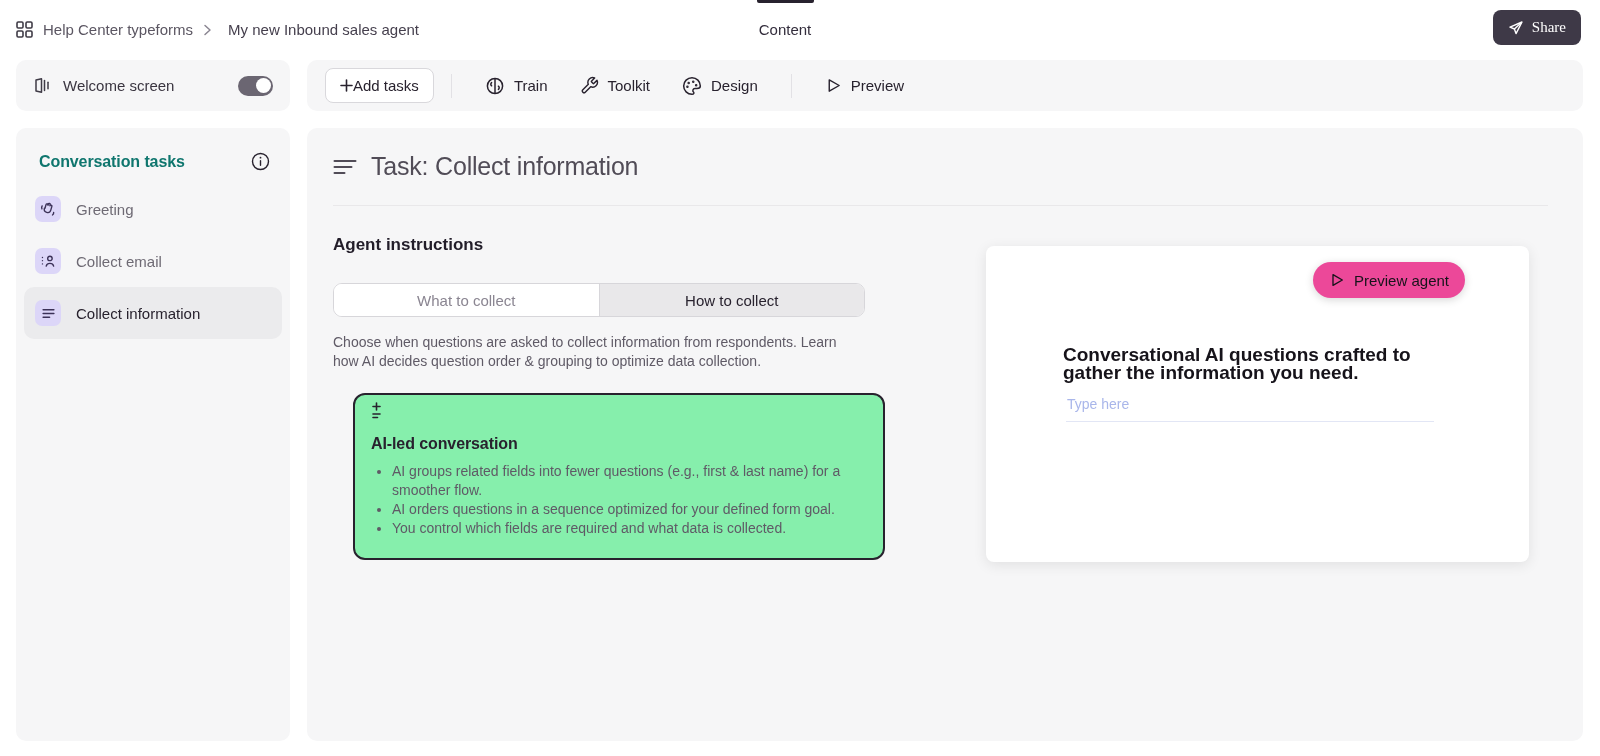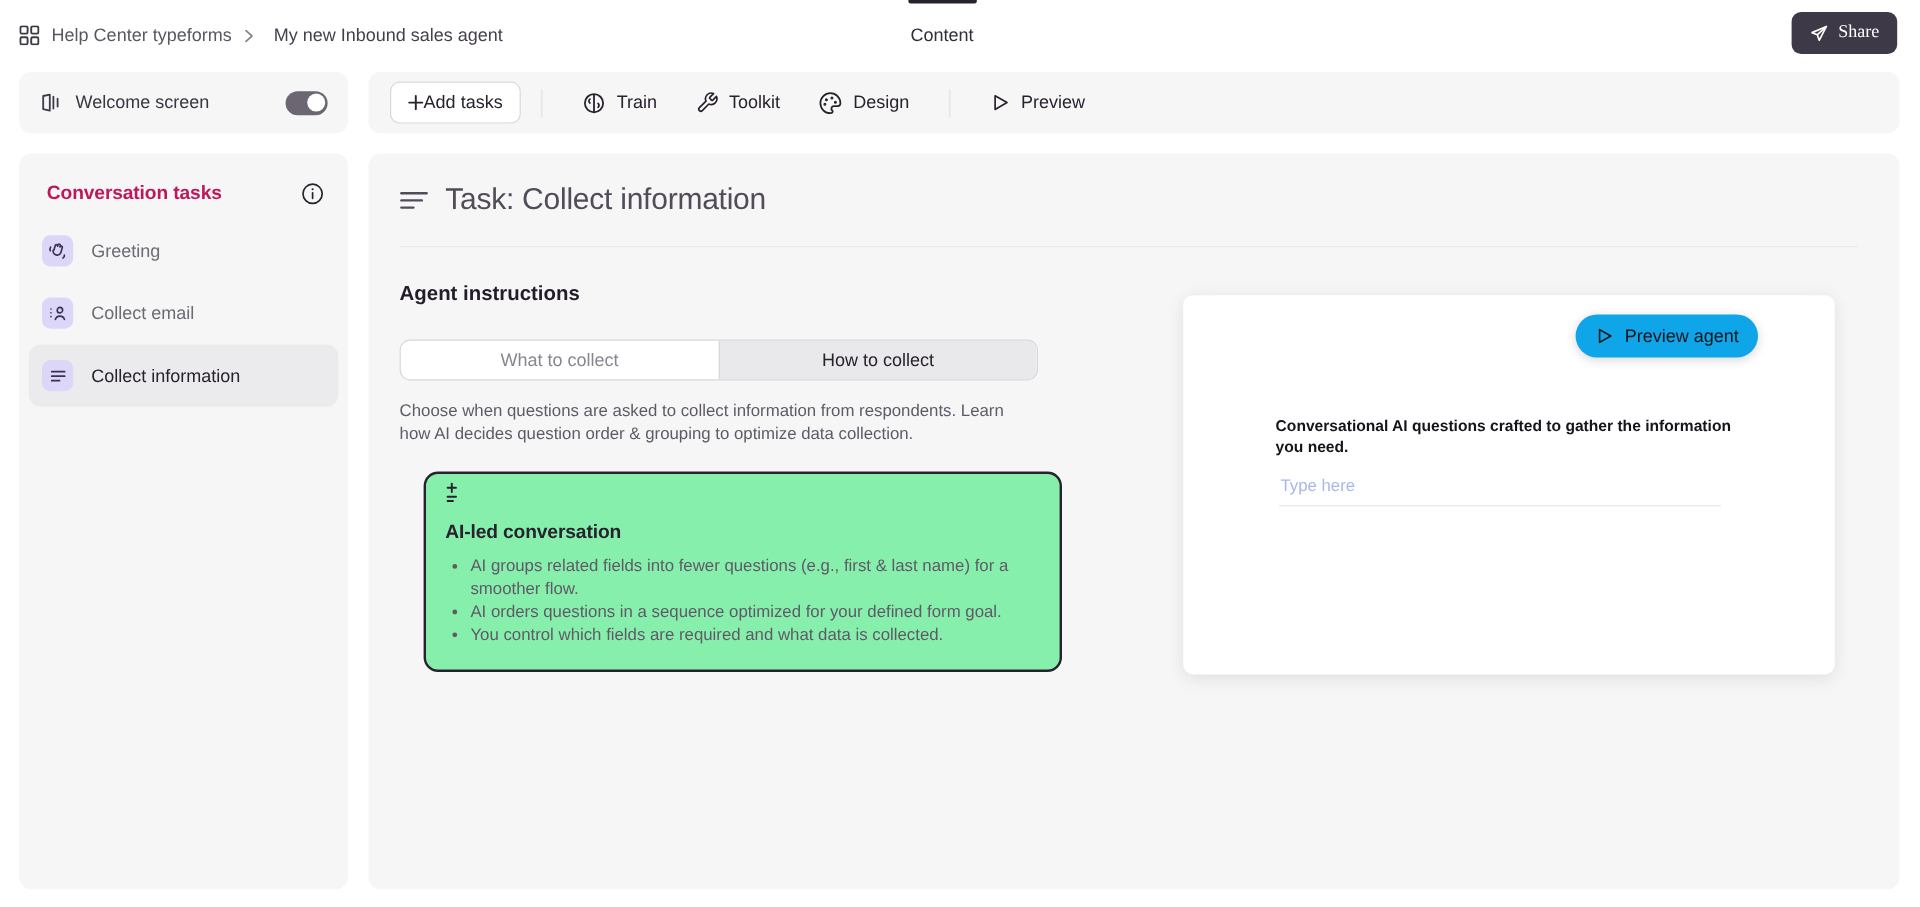--- a/index.html
+++ b/index.html
@@ -23,21 +23,21 @@
   .toggle::after { content:''; position:absolute; right:2.5px; top:2.5px; width:15px; height:15px; border-radius:50%; background:#fff; }
 
   #toolbar-panel { position:absolute; left:307px; top:60px; width:1276px; height:51px; display:flex; align-items:center; padding-left:18px; }
   .btn-add { height:35px; padding:0 14px; background:#fff; border:1px solid #d9d8dc; border-radius:8px; display:flex; align-items:center; gap:0; font-size:15px; color:#28222e; font-family:inherit; cursor:pointer; }
   .vdiv { width:1px; height:24px; background:#e2e1e5; margin:0 17px; }
   .tool-btn { height:35px; padding:0 16px; background:transparent; border:none; display:flex; align-items:center; gap:9px; font-size:15px; color:#28222e; font-family:inherit; cursor:pointer; }
 
   
   #tasks-panel { position:absolute; left:16px; top:128px; width:274px; height:613px; }
   .tasks-head { display:flex; align-items:center; justify-content:space-between; padding:24px 20px 0 23px; }
-  .tasks-head h2 { font-size:16px; font-weight:700; color:#be185d; letter-spacing:-0.1px; }
+  .tasks-head h2 { font-size:16px; font-weight:700; color:#0f766e; letter-spacing:-0.1px; }
   .task-list { margin-top:12px; padding:0 8px; }
   .task-item { height:52px; display:flex; align-items:center; gap:15px; padding:0 11px; border-radius:10px; cursor:pointer; }
   .task-item.selected { background:#ebebed; }
   .chip { width:26px; height:26px; border-radius:7px; background:#dcd6f8; display:flex; align-items:center; justify-content:center; flex:none; }
   .task-item .lbl { font-size:15px; color:#6e6a74; }
   .task-item.selected .lbl { color:#28222e; }
 
   
   #content-panel { position:absolute; left:307px; top:128px; width:1276px; height:613px; background:#f6f6f7; border-radius:10px; }
   .task-header { position:absolute; left:26px; top:24px; display:flex; align-items:center; gap:13px; }
@@ -55,22 +55,22 @@
   .option-card { position:absolute; left:26px; width:532px; background:#86efac; border-radius:12px; padding:6px 16px; cursor:pointer;margin-left:20px; }
   #card-ai { top:265px; height:167px; border:2px solid #28222e; }
   #card-fixed { top:442px; height:131px; border:1px solid #e3e2e5; }
   .option-card h3 { font-size:16px; font-weight:600; color:#28222e; margin-top:12px; letter-spacing:-0.1px; }
   .option-card ul { margin:9px 0 0 0; padding-left:21px; }
   .option-card li { font-size:14px; line-height:19px; color:#5f5a66; }
   .option-card p { margin-top:9px; font-size:14px; line-height:19px; color:#5f5a66; }
 
   
   #preview-card { position:absolute; left:679px; top:118px; width:543px; height:316px; background:#fff; border-radius:8px; box-shadow:0 3px 14px rgba(0,0,0,0.09); }
-  .preview-agent-btn { position:absolute; right:64px; top:16px; height:36px; padding:0 16px; background:#0ea5e9; border:none; border-radius:18px; box-shadow:0 2px 9px rgba(0,0,0,0.16); display:flex; align-items:center; gap:9px; font-size:15px; font-weight:500; color:#16131a; font-family:inherit; cursor:pointer; }
-  .preview-msg { position:absolute; left:77px; top:100px; width:388px; font-size:13px; line-height:18px; font-weight:700; color:#16131a; }
+  .preview-agent-btn { position:absolute; right:64px; top:16px; height:36px; padding:0 16px; background:#ec4899; border:none; border-radius:18px; box-shadow:0 2px 9px rgba(0,0,0,0.16); display:flex; align-items:center; gap:9px; font-size:15px; font-weight:500; color:#16131a; font-family:inherit; cursor:pointer; }
+  .preview-msg { position:absolute; left:77px; top:100px; width:388px; font-size:19px; line-height:18px; font-weight:700; color:#16131a; }
   .type-here { position:absolute; left:81px; top:150px; font-size:14px; color:#a9b6ea; cursor:text; }
   .input-line { position:absolute; left:80px; top:175px; width:368px; height:1px; background:#e2e6f5; }
 
   svg { display:block; }
 </style>
 </head>
 <body>
 
 <div id="topbar">
   <div class="crumbs">

